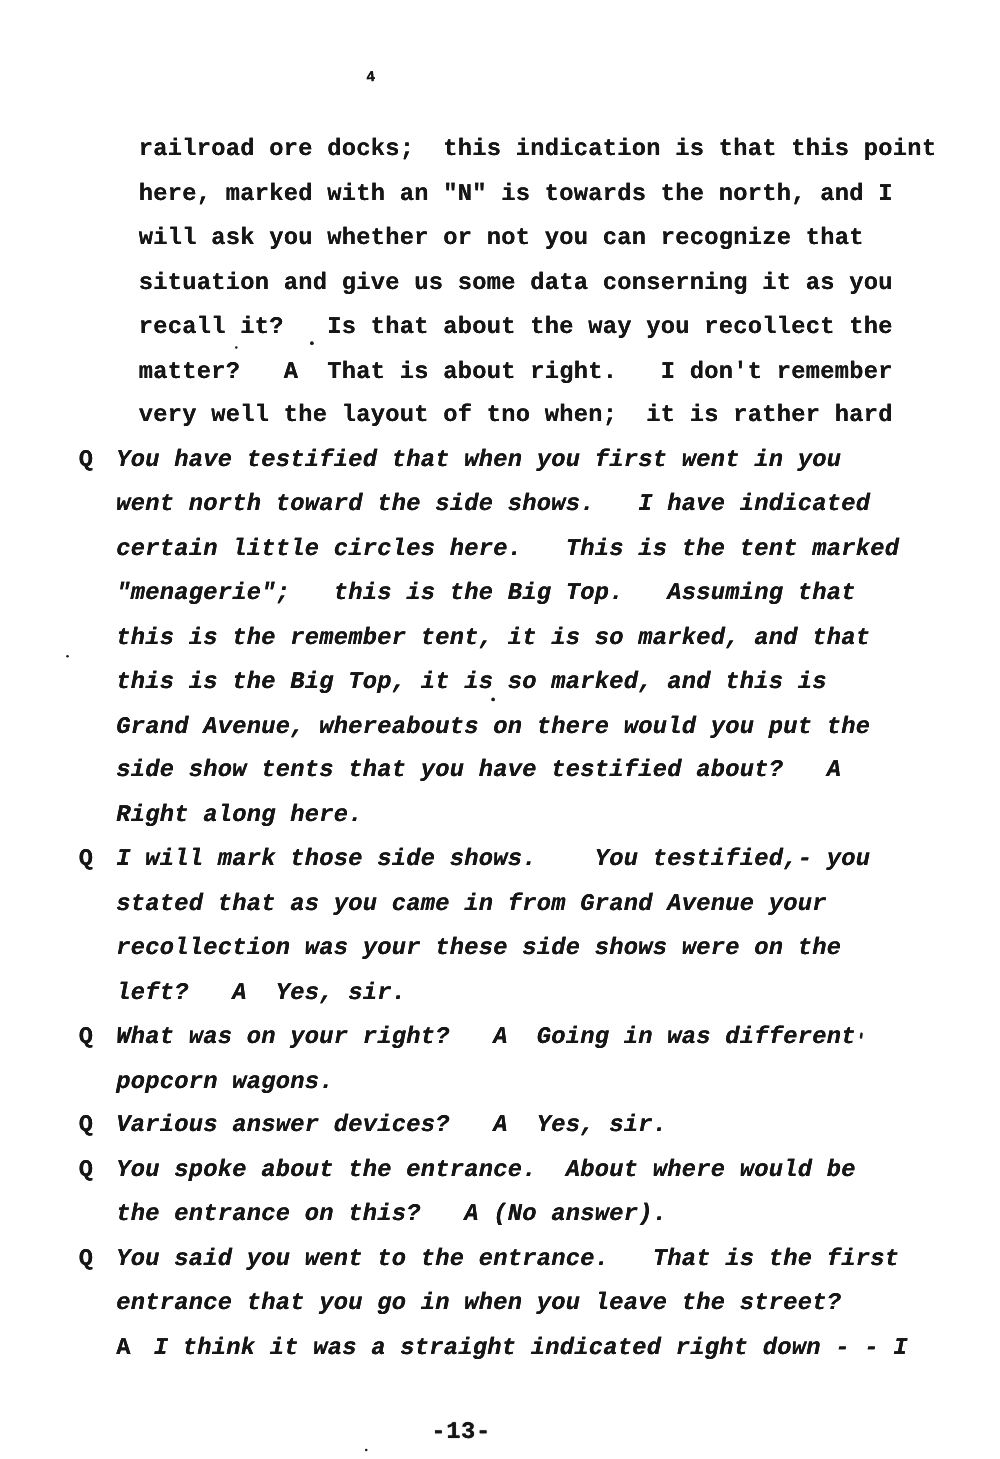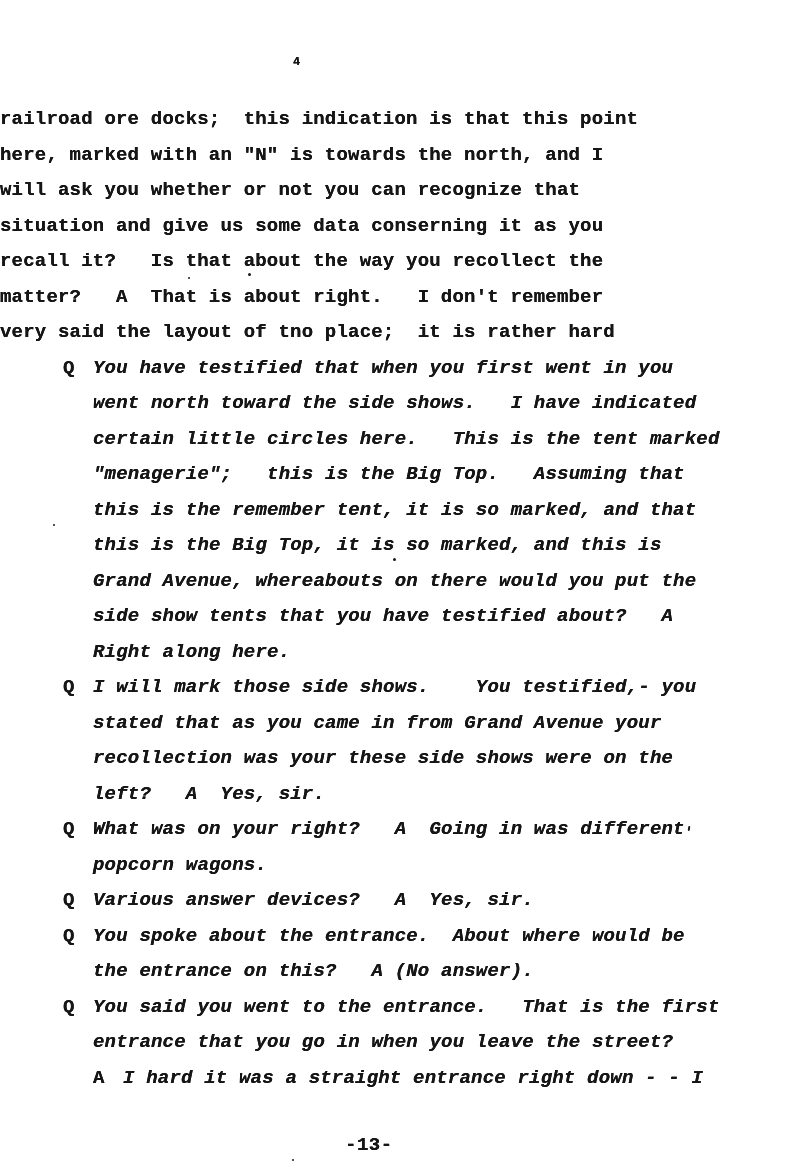--- a/index.html
+++ b/index.html
@@ -29,20 +29,21 @@
   }
   .tline {
     white-space: pre;
     font-size: 19px;
     line-height: 35.5px;
     height: 35.5px;
     letter-spacing: 0.2px;
     text-shadow: 0 0 0.5px #000;
   }
   .opening-block {
+    margin-left: 111px;
   }
   .qa-block {
     display: flex;
   }
   .q-label {
     flex: 0 0 auto;
     margin-left: 63px;
     width: 30px;
     font-size: 19px;
     line-height: 35.5px;
@@ -95,21 +96,21 @@
   <span class="top-mark">4</span>
 
   <div class="content">
     <div class="opening-block">
         <div class="tline">railroad ore docks;  this indication is that this point</div>
         <div class="tline">here, marked with an "N" is towards the north, and I</div>
         <div class="tline">will ask you whether or not you can recognize that</div>
         <div class="tline">situation and give us some data conserning it as you</div>
         <div class="tline">recall it?   Is that about the way you recollect the</div>
         <div class="tline">matter?   A  That is about right.   I don't remember</div>
-        <div class="tline">very said the layout of tno place;  it is rather hard</div>
+        <div class="tline">very well the layout of tno when;  it is rather hard</div>
       </div>
     <div>
         <div class="qa-block">
           <div class="q-label">Q</div>
           <div class="q-text">
             <div class="tline">You have testified that when you first went in you</div>
             <div class="tline">went north toward the side shows.   I have indicated</div>
             <div class="tline">certain little circles here.   This is the tent marked</div>
             <div class="tline">"menagerie";   this is the Big Top.   Assuming that</div>
             <div class="tline">this is the remember tent, it is so marked, and that</div>
@@ -151,21 +152,21 @@
         <div class="qa-block">
           <div class="q-label">Q</div>
           <div class="q-text">
             <div class="tline">You said you went to the entrance.   That is the first</div>
             <div class="tline">entrance that you go in when you leave the street?</div>
           </div>
         </div>
         <div class="qa-block a-block">
           <div class="q-label">A</div>
           <div class="q-text">
-            <div class="tline">I hard it was a straight entrance right down - - I</div>
+            <div class="tline">I think it was a straight indicated right down - - I</div>
           </div>
         </div>
       </div>
   </div>
 
   <div class="page-number">-13-</div>
 
   <div class="ink-speck speck-1"></div>
   <div class="ink-speck speck-2"></div>
   <div class="ink-speck speck-3"></div>

